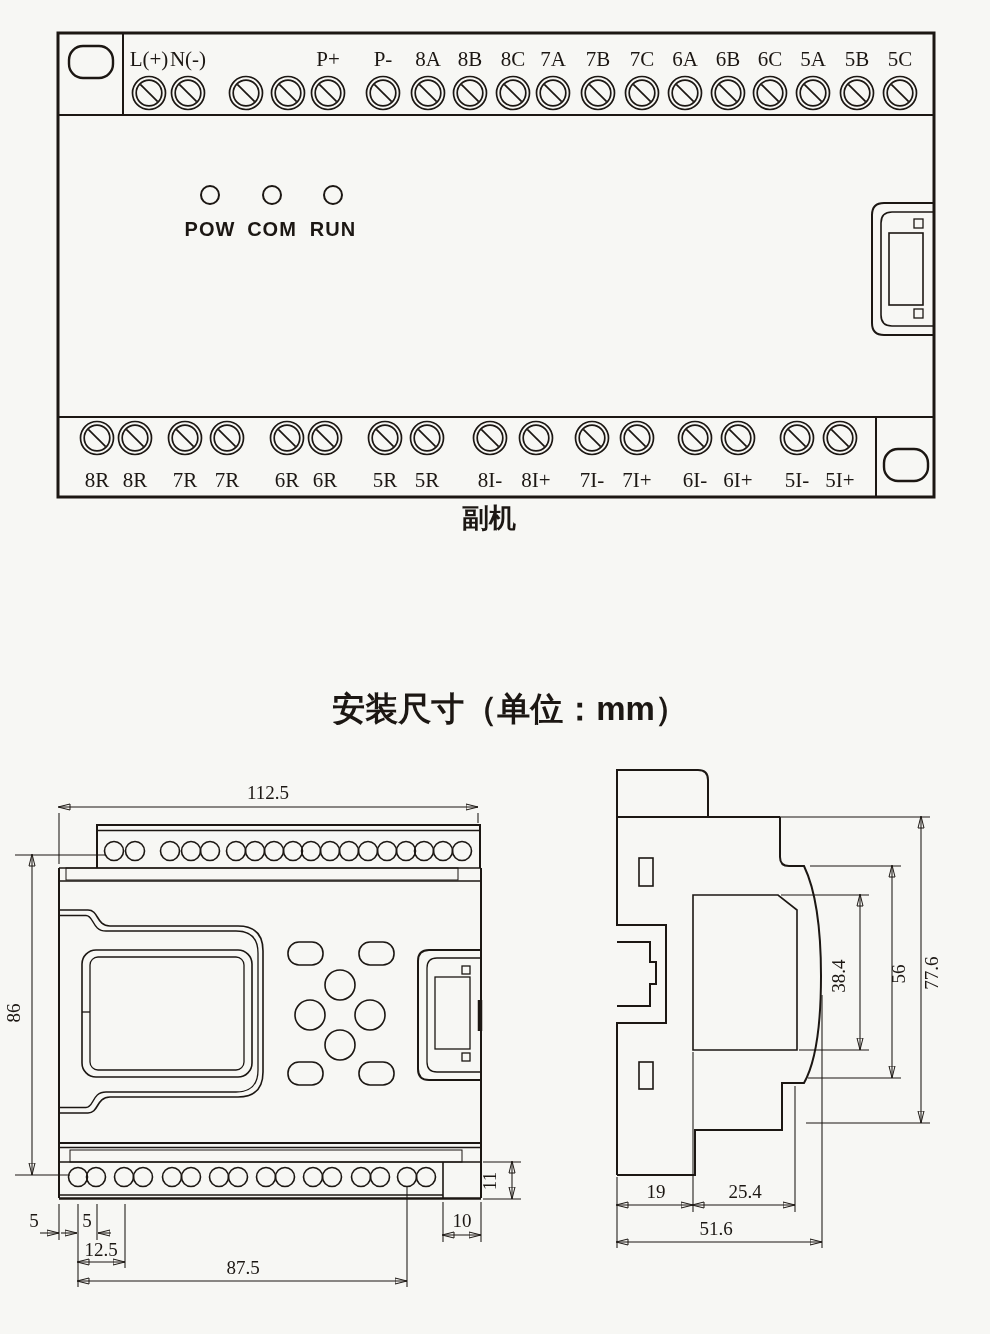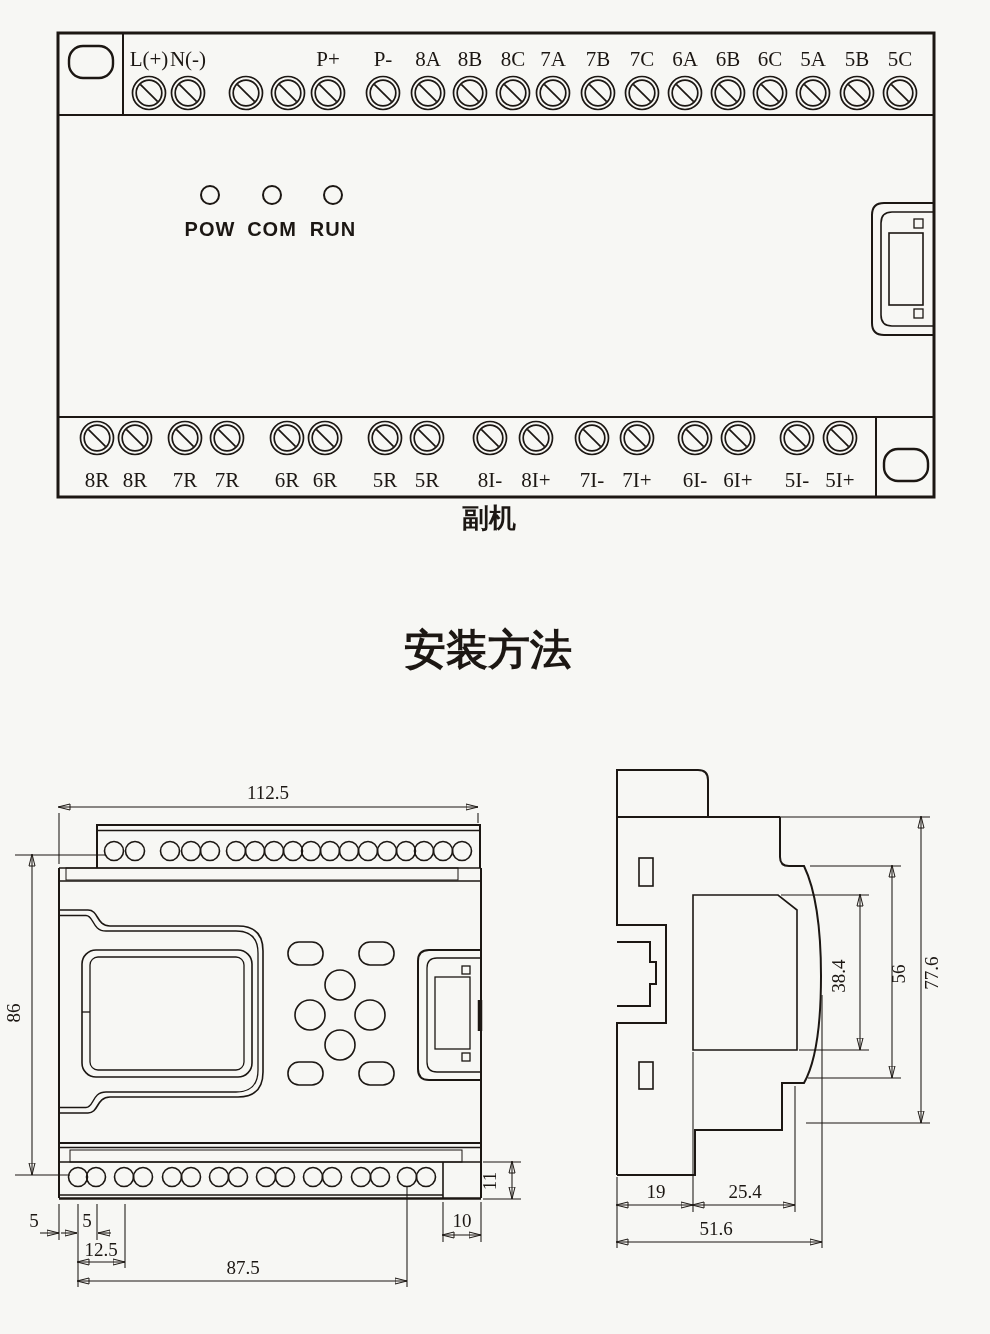--- a/index.html
+++ b/index.html
@@ -324,15 +324,15 @@
       <text x="656" y="1198" class="dim">19</text>
       <line x1="693" y1="1205" x2="795" y2="1205" class="thin" marker-start="url(#mS)" marker-end="url(#mE)"></line>
       <text x="745" y="1198" class="dim">25.4</text>
       <line x1="617" y1="1242" x2="822" y2="1242" class="thin" marker-start="url(#mS)" marker-end="url(#mE)"></line>
       <text x="716" y="1235" class="dim">51.6</text>
     </g>
   </g>
 </svg>
 
 <div class="caption">副机</div>
-<div class="title">安装方法</div>
+<div class="subtitle">安装尺寸（单位：mm）</div>
 
 </div>
 
 </body></html>

